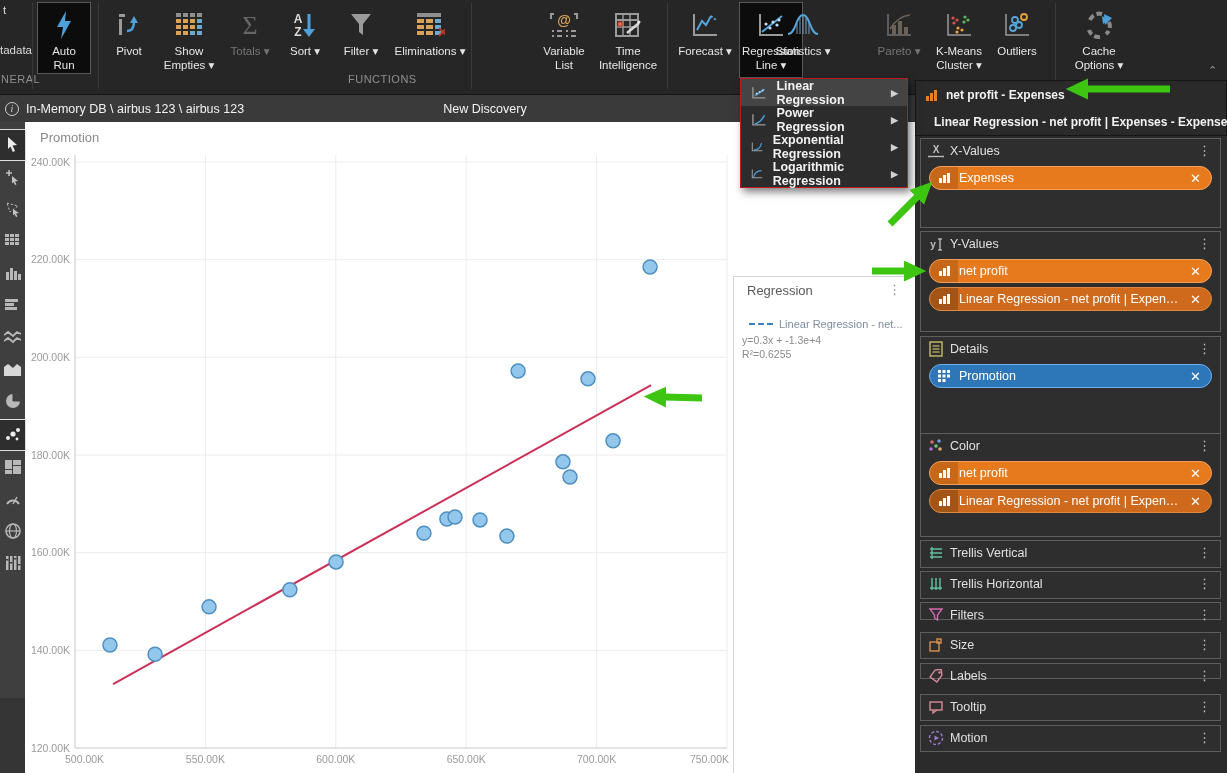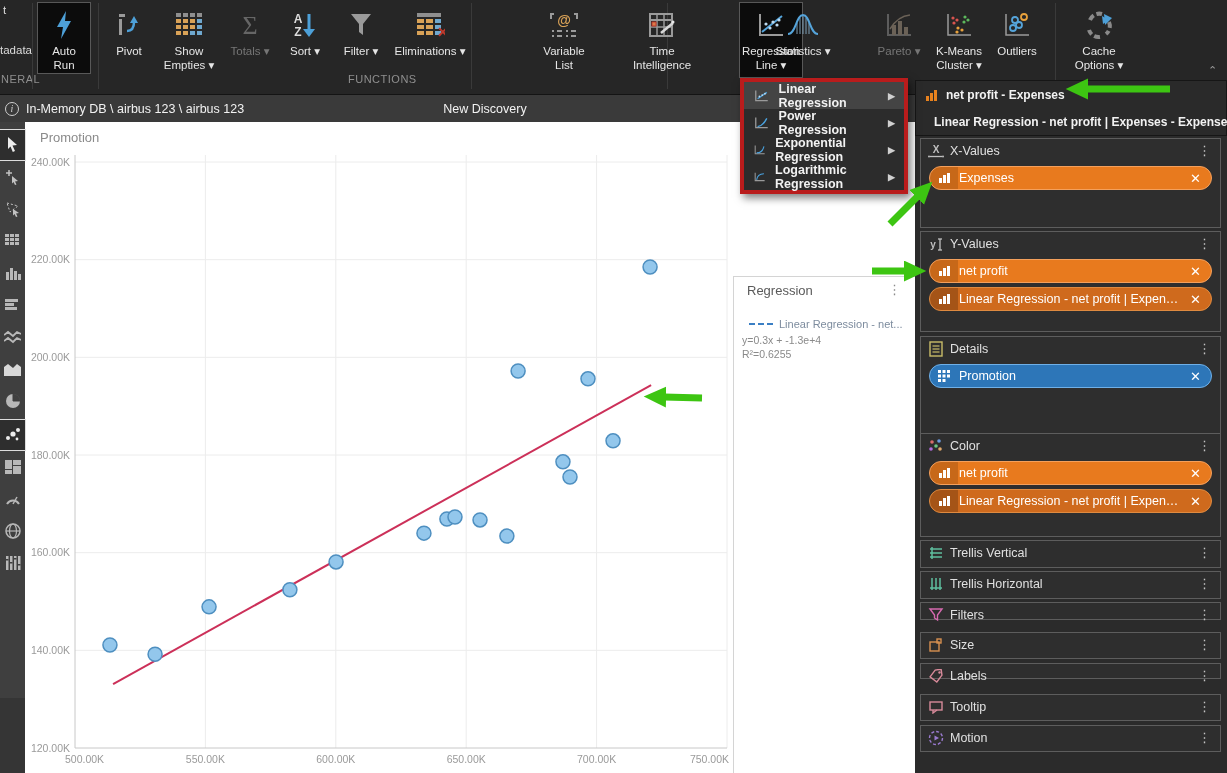--- a/index.html
+++ b/index.html
@@ -47,21 +47,21 @@
   .sect-h .hic { width:22px; display:flex; align-items:center; }
   .kebab { margin-left:auto; color:#c4c4c4; font-size:13px; line-height:10px; cursor:pointer; padding:0 2px;}
   .chip { height:24px; border-radius:12px; margin:3px 8px 4px 8px; display:flex; align-items:center; color:#fff; font-size:12.5px; cursor:pointer; overflow:hidden; white-space:nowrap;}
   .chip .cicon { width:28px; height:24px; display:flex; align-items:center; justify-content:center; flex:0 0 28px;}
   .chip .clbl { padding-left:1px; overflow:hidden; text-overflow:ellipsis;}
   .chip .cx { margin-left:auto; padding:0 10px 0 6px; font-size:13px; cursor:pointer;}
   .chip.orange  { background:#e87a1e; border:1px solid #f4a05c; } .chip.orange .cicon{ background:rgba(0,0,0,.14); }
   .chip.orange2 { background:#cf6a1d; border:1px solid #df8a40; } .chip.orange2 .cicon{ background:rgba(0,0,0,.2); }
   .chip.blue    { background:#2d76b8; border:1px solid #6fb0e8; }
   
-  .menu { position:absolute; left:740px; top:78px; width:168px; background:#2c2c2c; border:4px solid #b91c1c; box-shadow:3px 4px 8px rgba(0,0,0,.5); z-index:30;}
+  .menu { position:absolute; left:740px; top:78px; width:168px; background:#2c2c2c; border:1px solid #b91c1c; box-shadow:3px 4px 8px rgba(0,0,0,.5); z-index:30;}
   .mi { height:27px; display:flex; align-items:center; gap:9px; padding:0 9px; color:#f2f2f2; font-size:12.5px; cursor:pointer; font-weight:bold;}
   .mi.hl { background:#444444; }
   .mi .marr { margin-left:auto; color:#d0d0d0; font-size:9px; }
   
   .flyout { position:absolute; left:915px; top:80px; width:312px; background:#2a2a2a; border:1px solid #161616; z-index:29;}
   .fi { height:27px; display:flex; align-items:center; gap:9px; padding:0 9px; color:#f2f2f2; font-size:12px; cursor:pointer; white-space:nowrap; font-weight:bold;}
   
   #arrows { position:absolute; left:0; top:0; z-index:50; pointer-events:none; }
   #chart-svg { position:absolute; left:0; top:0; }
 </style>
@@ -194,35 +194,45 @@
             <line x1="3" y1="25" x2="5" y2="25"></line>
             <line x1="8" y1="25" x2="13" y2="25"></line>
             <line x1="17" y1="25" x2="19" y2="25"></line>
             <line x1="22" y1="25" x2="27" y2="25"></line>
           </g>
         </svg>
       </span>
     <span class="rlbl">Variable
 List</span>
   </div>
-  <div class="rbtn" style="left:594px; width:68px;margin-left:34px;">
+  <div class="rbtn" style="left:594px; width:68px;">
     <span class="ric">
         <svg width="30" height="28" viewBox="0 0 30 28">
           <rect x="3" y="3" width="22" height="22" fill="none" stroke="#9a9a9a" stroke-width="2"></rect>
           <line x1="3" y1="9" x2="25" y2="9" stroke="#9a9a9a" stroke-width="2"></line>
           <line x1="10" y1="3" x2="10" y2="25" stroke="#9a9a9a" stroke-width="1.5"></line>
           <line x1="17" y1="3" x2="17" y2="25" stroke="#9a9a9a" stroke-width="1.5"></line>
           <line x1="3" y1="16" x2="25" y2="16" stroke="#9a9a9a" stroke-width="1.5"></line>
           <rect x="5" y="11" width="4" height="4" fill="#d97b4a" stroke="#c0392b"></rect>
           <line x1="14" y1="22" x2="26" y2="12" stroke="#d8d8d8" stroke-width="2.5"></line>
           <circle cx="26" cy="11" r="1.5" fill="#e8e8e8"></circle>
         </svg>
       </span>
     <span class="rlbl">Time
 Intelligence</span>
+  </div>
+  <div class="rbtn" style="left:676px; width:58px;">
+    <span class="ric">
+        <svg width="30" height="28" viewBox="0 0 30 28">
+          <path d="M4,3 L4,24 L27,24" stroke="#9a9a9a" stroke-width="2" fill="none"></path>
+          <polyline points="7,19 12,10 16,14 21,5" stroke="#55a4da" stroke-width="2" fill="none"></polyline>
+          <polyline points="21,5 26,9" stroke="#55a4da" stroke-width="2" fill="none" stroke-dasharray="2,2"></polyline>
+        </svg>
+      </span>
+    <span class="rlbl">Forecast ▾</span>
   </div>
   <div class="rbtn active" style="left:740px; width:62px; height:74px;">
     <span class="ric">
         <svg width="30" height="28" viewBox="0 0 30 28">
           <path d="M4,3 L4,24 L27,24" stroke="#9a9a9a" stroke-width="2" fill="none"></path>
           <line x1="6" y1="21" x2="26" y2="5" stroke="#55a4da" stroke-width="2"></line>
           <g fill="#bcd9ef">
             <circle cx="10" cy="13" r="1.6"></circle>
             <circle cx="14" cy="17" r="1.6"></circle>
             <circle cx="17" cy="11" r="1.6"></circle>

